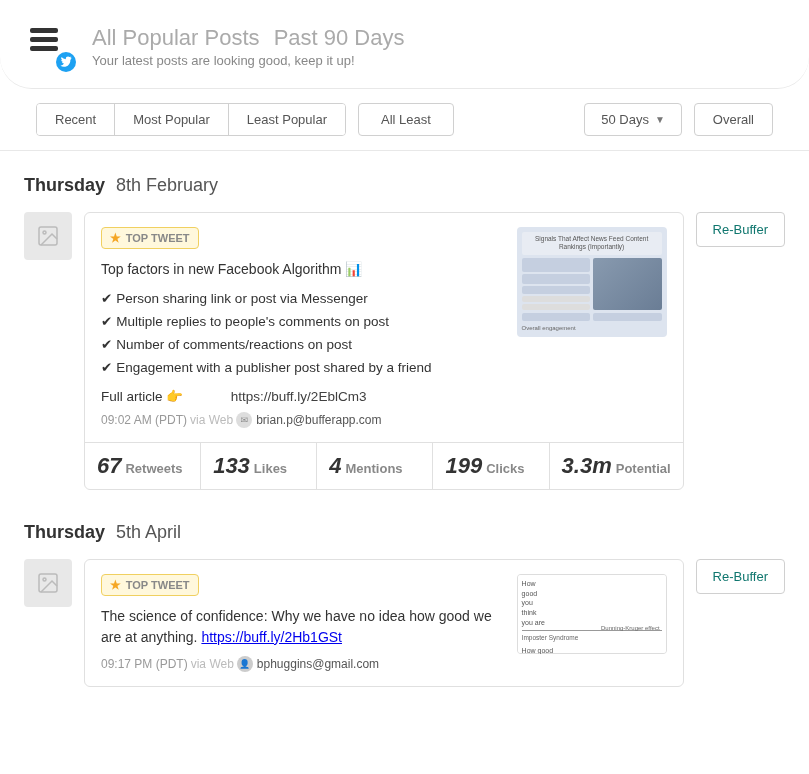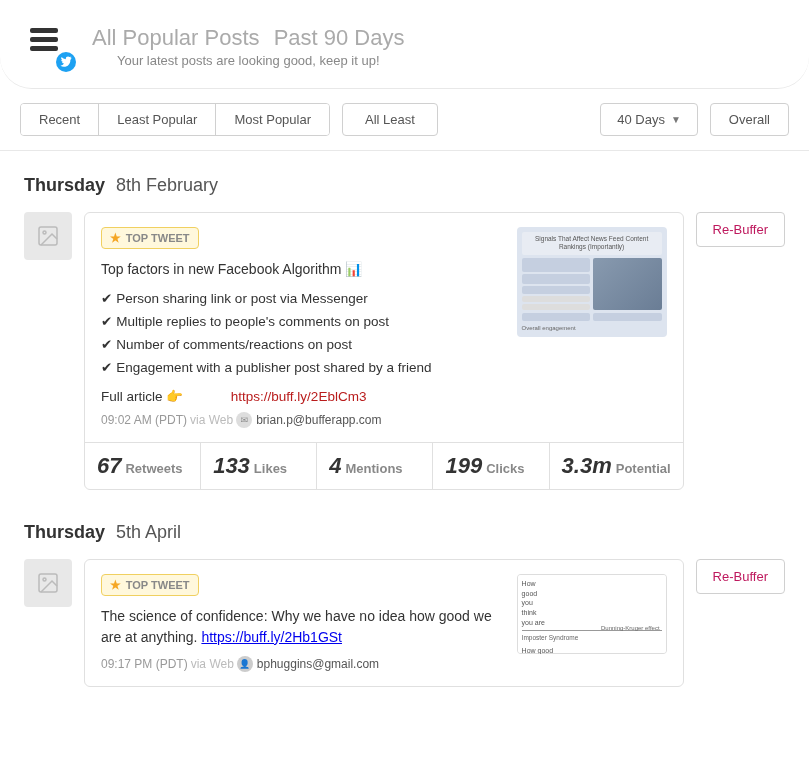--- a/index.html
+++ b/index.html
@@ -48,28 +48,27 @@
       color: #333;
     }
     .header-text h1 span {
       color: #aaa;
       font-weight: 400;
     }
     .header-text p {
       color: #888;
       font-size: 13px;
       margin-top: 2px;
-      text-align: center;
     }
 
     
     .toolbar {
       display: flex;
       align-items: center;
-      padding: 14px 20px;
+      padding: 14px 36px;
       gap: 4px;
       border-bottom: 1px solid #e8e8e8;
     }
     .btn-group {
       display: flex;
       border: 1px solid #d0d0d0;
       border-radius: 4px;
       overflow: hidden;
     }
     .btn-group .btn {
@@ -196,21 +195,21 @@
       align-items: flex-start;
       gap: 4px;
     }
     .post-checklist li .check { color: #333; }
     .post-link-line {
       font-size: 13.5px;
       color: #333;
       margin-bottom: 8px;
     }
     .post-link-line a, .post-meta a {
-      color: #b91c1c;
+      color: #404040;
       text-decoration: none;
       padding-left: 44px;
     }
     .post-meta {
       font-size: 12px;
       color: #999;
       display: flex;
       align-items: center;
       gap: 3px;
       margin-top: 6px;
@@ -260,21 +259,21 @@
     }
 
     
     .rebuffer-btn {
       padding: 9px 16px;
       background: #fff;
       border: 1px solid #d0d0d0;
       border-radius: 4px;
       cursor: pointer;
       font-size: 13px;
-      color: #be185d;
+      color: #0f766e;
       white-space: nowrap;
       height: fit-content;
       margin-top: 0;
     }
 
     
     .post-image-2 {
       width: 150px;
       height: 80px;
       flex-shrink: 0;
@@ -327,27 +326,27 @@
       <span>All Popular Posts</span>
       <span style="color:#aaa; font-weight:400; margin-left:8px;">Past 90 Days</span>
     </h1>
     <p>Your latest posts are looking good, keep it up!</p>
   </div>
 </div>
 
 <div class="toolbar">
   <div class="btn-group">
     <button class="btn">Recent</button>
+    <button class="btn">Most Popular</button>
     <button class="btn">Least Popular</button>
-    <button class="btn">Most Popular</button>
   </div>
   <button class="btn-all-posts">All Least</button>
   <div style="flex:1;"></div>
   <button class="btn-days">
-    <span>40 Days</span>
+    <span>50 Days</span>
     <span class="chevron-down">▼</span>
   </button>
   <button class="btn-export">Overall</button>
 </div>
 
 <div class="content">
 
   <h2 class="date-heading">
     <strong>Thursday</strong>
     <span style="margin-left:6px;">8th February</span>

